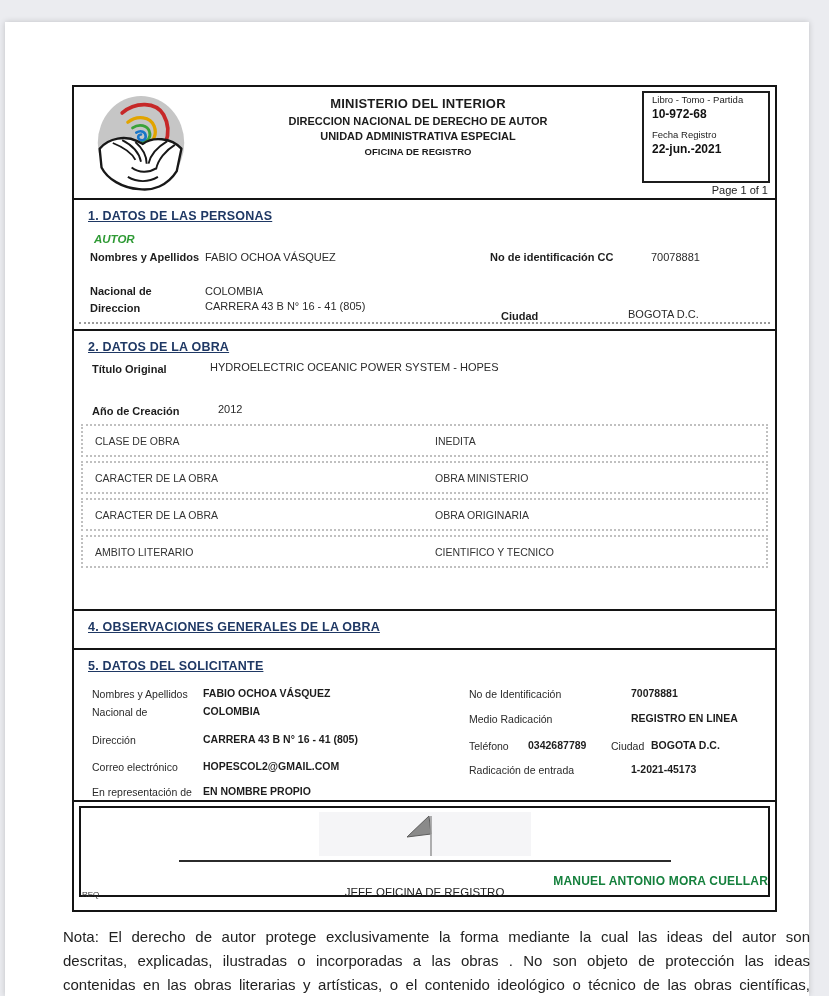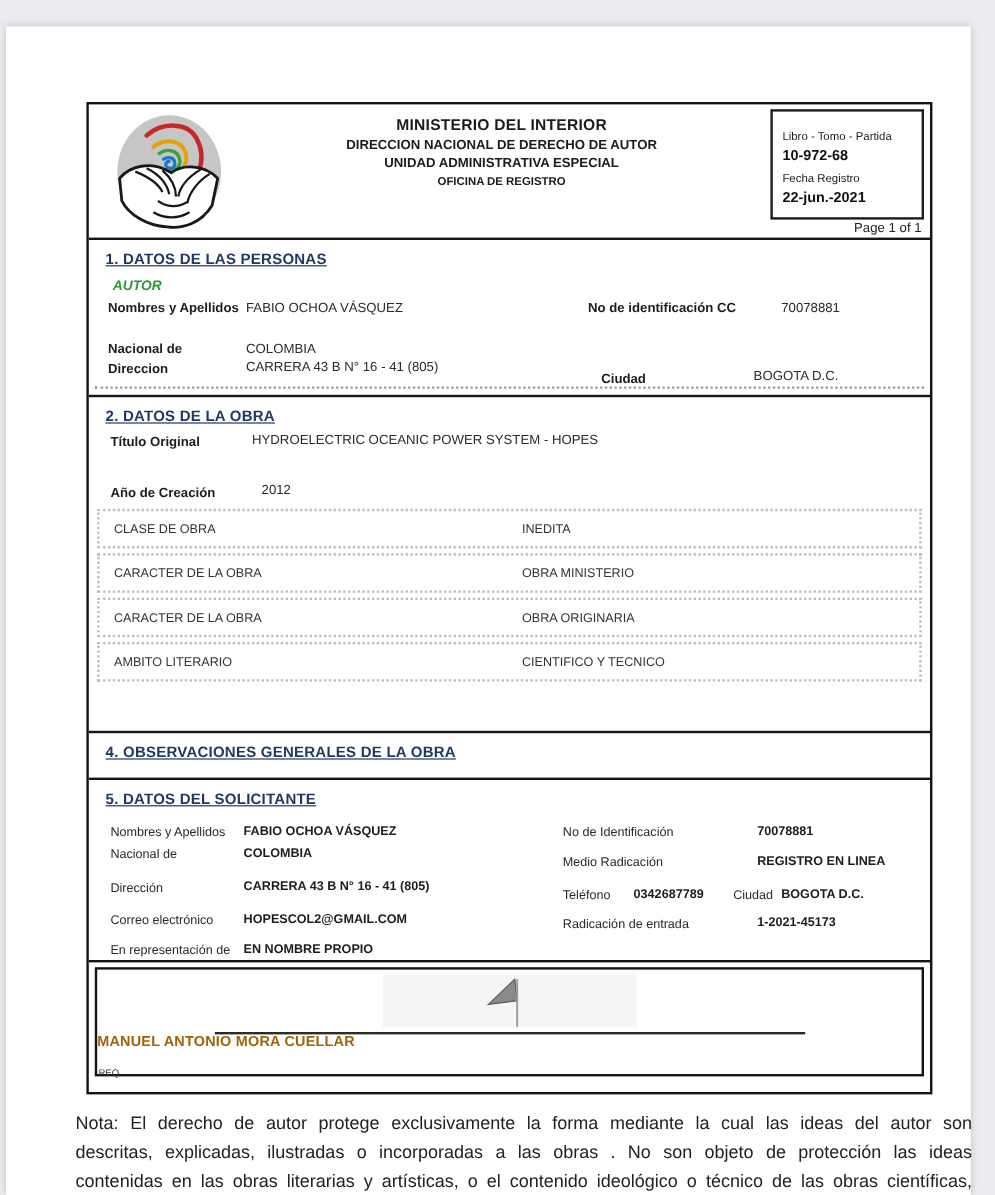--- a/index.html
+++ b/index.html
@@ -39,21 +39,21 @@
   .hdr-l3 { font-size: 11px; font-weight: bold; margin-top: 3px; }
   .hdr-l4 { font-size: 9.5px; font-weight: bold; margin-top: 4px; }
   .hdr-cert {
     font-size: 13px; font-weight: bold; margin-top: 6px;
     color: #283288; text-decoration: underline; letter-spacing: .1px;
   }
   .registry-box {
     position: absolute; right: 5px; top: 4px;
     width: 128px; height: 92px;
     border: 2px solid #1c1c1c;
-    padding: 16px 8px;
+    padding: 1px 8px;
     background: #fff;
   }
   .reg-lbl { font-size: 9.5px; color: #1c1c1c; }
   .reg-val { font-size: 12px; font-weight: bold; color: #111; margin-top: 2px; }
   .reg-lbl2 { font-size: 9.5px; color: #1c1c1c; margin-top: 8px; }
   .page-ind {
     position: absolute; right: 7px; bottom: 2px;
     font-size: 11px; color: #222;
   }
 
@@ -105,22 +105,22 @@
   }
   .sig-img {
     position: absolute; left: 50%; top: 4px; transform: translateX(-50%);
     width: 212px; height: 44px; background: #f5f5f7;
   }
   .sig-line {
     position: absolute; left: 50%; top: 52px; transform: translateX(-50%);
     width: 492px; border-bottom: 2.5px solid #2b2b2b;
   }
   .sig-name {
-    position: absolute; left: 0; right: 0; top: 53px;
-    text-align: left; font-size: 12px; font-weight: bold; color: #a16207;
+    position: absolute; left: 0; right: 0; top: 66px;
+    text-align: right; font-size: 12px; font-weight: bold; color: #15803d;
     letter-spacing: .2px;
   }
   .sig-role {
     position: absolute; left: 0; right: 0; top: 78px;
     text-align: center; font-size: 11.5px; color: #222;
   }
   .req-tag {
     position: absolute; left: 1px; bottom: -4px;
     font-size: 8px; color: #333; background: transparent;
   }
@@ -247,20 +247,21 @@
     <div class="section sig-outer">
       <div class="sig-inner">
         <div class="sig-img">
           <svg width="212" height="44" viewBox="0 0 212 44">
             <polygon points="110,4 88,25 112,22" fill="#8a8a8a" stroke="#5c5c5c" stroke-width="1"></polygon>
             <line x1="112" y1="4" x2="112" y2="44" stroke="#9c9c9c" stroke-width="1.6"></line>
           </svg>
         </div>
         <div class="sig-line"></div>
         <div class="sig-name">MANUEL ANTONIO MORA CUELLAR</div>
+        <div class="sig-role">JEFE OFICINA DE REGISTRO</div>
         <div class="req-tag">REQ</div>
       </div>
     </div>
 
   </div>
 
   <div class="footer-note">Nota: El derecho de autor protege exclusivamente la forma mediante la cual las ideas del autor son descritas, explicadas, ilustradas o incorporadas a las obras . No son objeto de protección las ideas contenidas en las obras literarias y artísticas, o el contenido ideológico o técnico de las obras científicas, ni su aprovechamiento industrial o comercial (artículo 7o. de la Decisión 351 de 1993).</div>
 
 </div>
 

